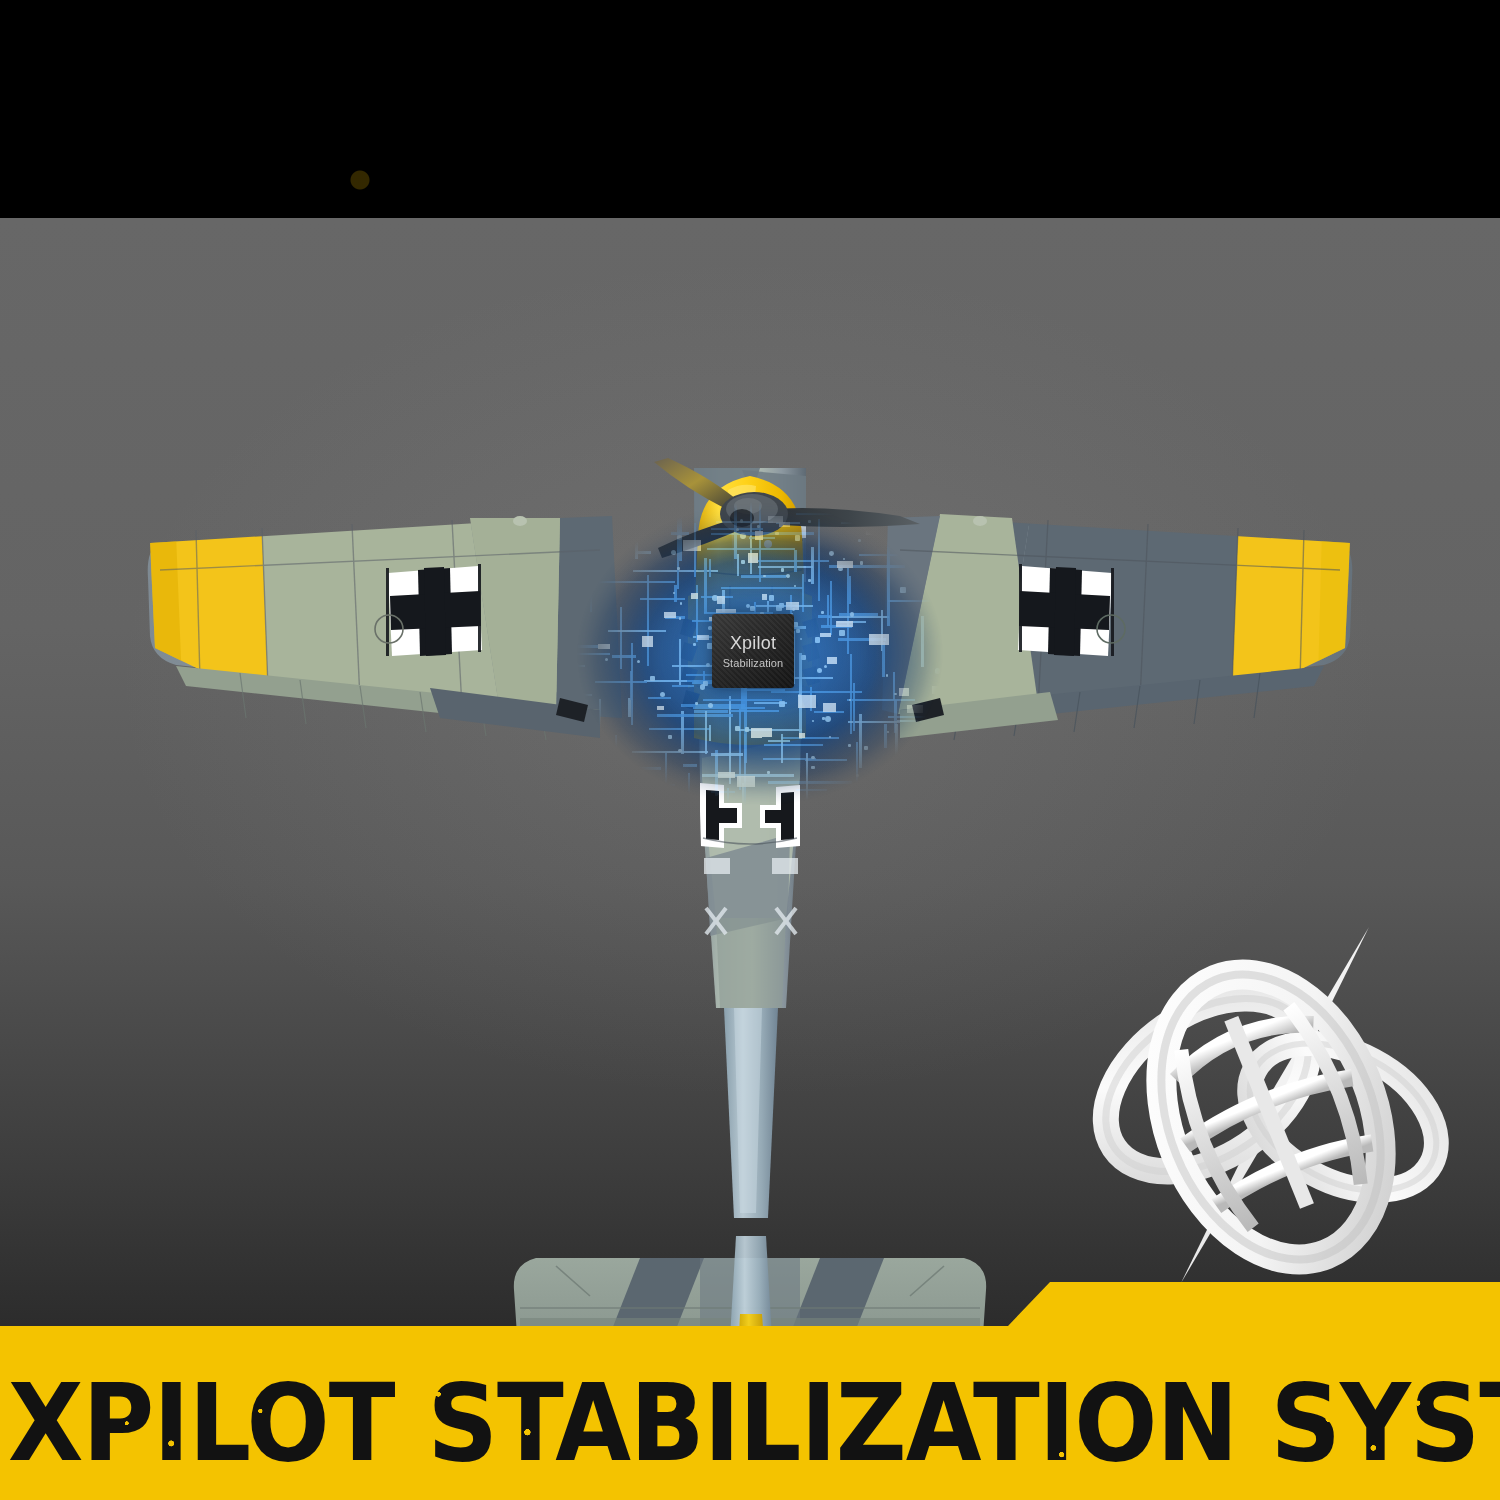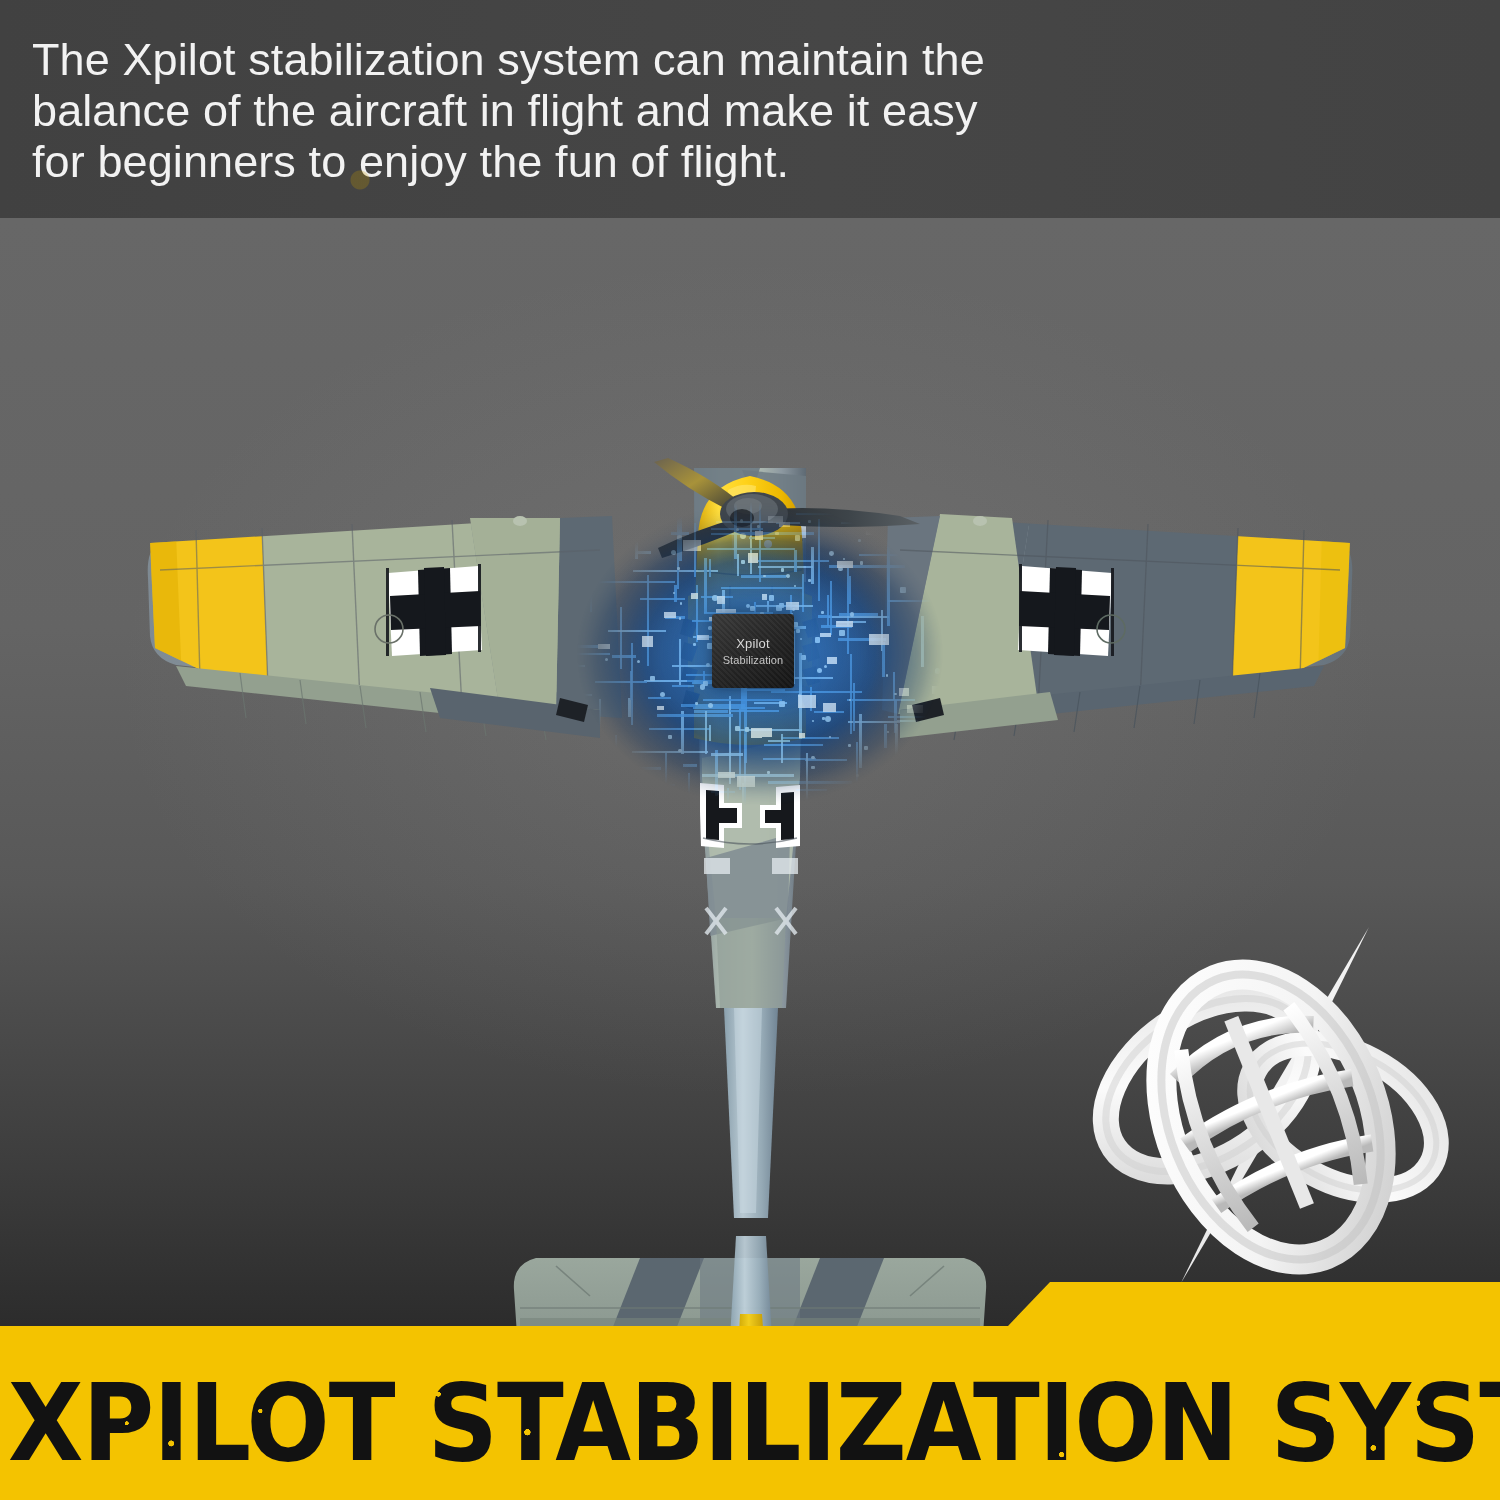--- a/index.html
+++ b/index.html
@@ -55,21 +55,21 @@
 
   .chip{
     position:absolute; left:712px; top:614px; width:82px; height:74px;
     background:
       repeating-linear-gradient(45deg, rgba(255,255,255,.035) 0 2px, rgba(0,0,0,.04) 2px 4px),
       linear-gradient(145deg,#3a3a3a 0%,#242424 55%,#151515 100%);
     border-radius:3px;
     box-shadow:0 0 18px rgba(0,0,0,.55), 0 0 26px rgba(60,140,230,.35);
     display:flex; flex-direction:column; align-items:center; justify-content:center;
   }
-  .chip .t1{ color:#d8d8d8; font-size:13px; font-weight:400; letter-spacing:.2px; }
+  .chip .t1{ color:#d8d8d8; font-size:18px; font-weight:400; letter-spacing:.2px; }
   .chip .t2{ color:#c6c6c6; font-size:11px; font-weight:400; margin-top:3px; letter-spacing:.1px; }
 
   
   .gyro{ position:absolute; left:1075px; top:905px; width:400px; height:390px; }
   .gyro-shadow{
     position:absolute; left:1140px; top:1290px; width:350px; height:54px;
     background:radial-gradient(ellipse 50% 50% at 50% 50%, rgba(0,0,0,.92) 0%, rgba(0,0,0,.5) 45%, rgba(0,0,0,0) 78%);
     filter:blur(8px);
   }
 
@@ -762,24 +762,19 @@
         <path d="M0 -106 L0 96"></path>
       </g>
       <g fill="none" stroke="url(#gW3)" stroke-width="14">
         <path d="M-58 -96 Q-86 0 -58 96"></path>
         <path d="M58 -96 Q86 0 58 96"></path>
       </g>
     </g>
   </svg>
   <div class="gyro-shadow"></div>
 
-  <div class="header">
-    <div class="headline">The Xpilot stabilization system can maintain the
-balance of the aircraft in flight and make it easy
-for beginners to enjoy the fun of flight.</div>
-  </div>
 
   <div class="banner"></div>
   <div class="banner-tex"></div>
   <div class="banner-title">XPILOT STABILIZATION SYSTEM</div>
   <div class="grit"></div>
 
 </div>
 
 </body></html>

